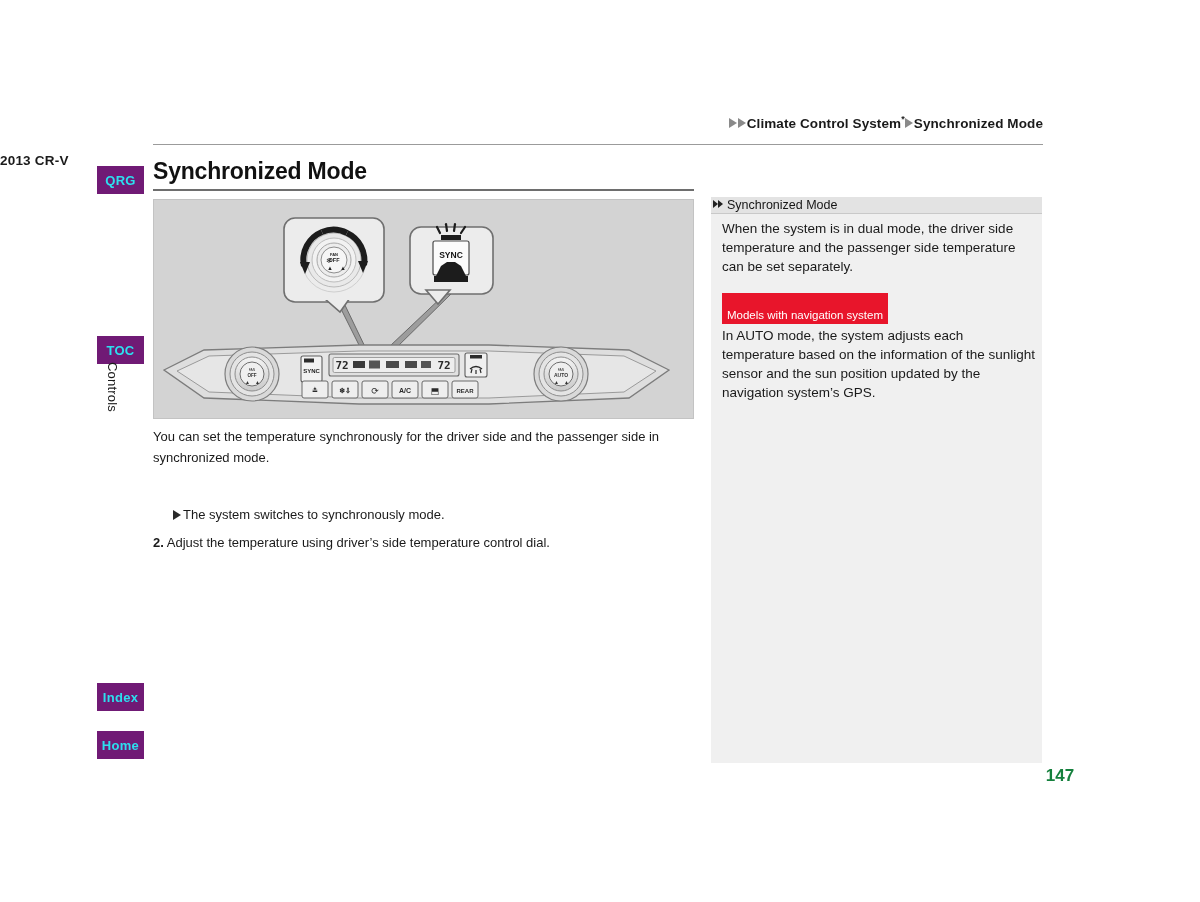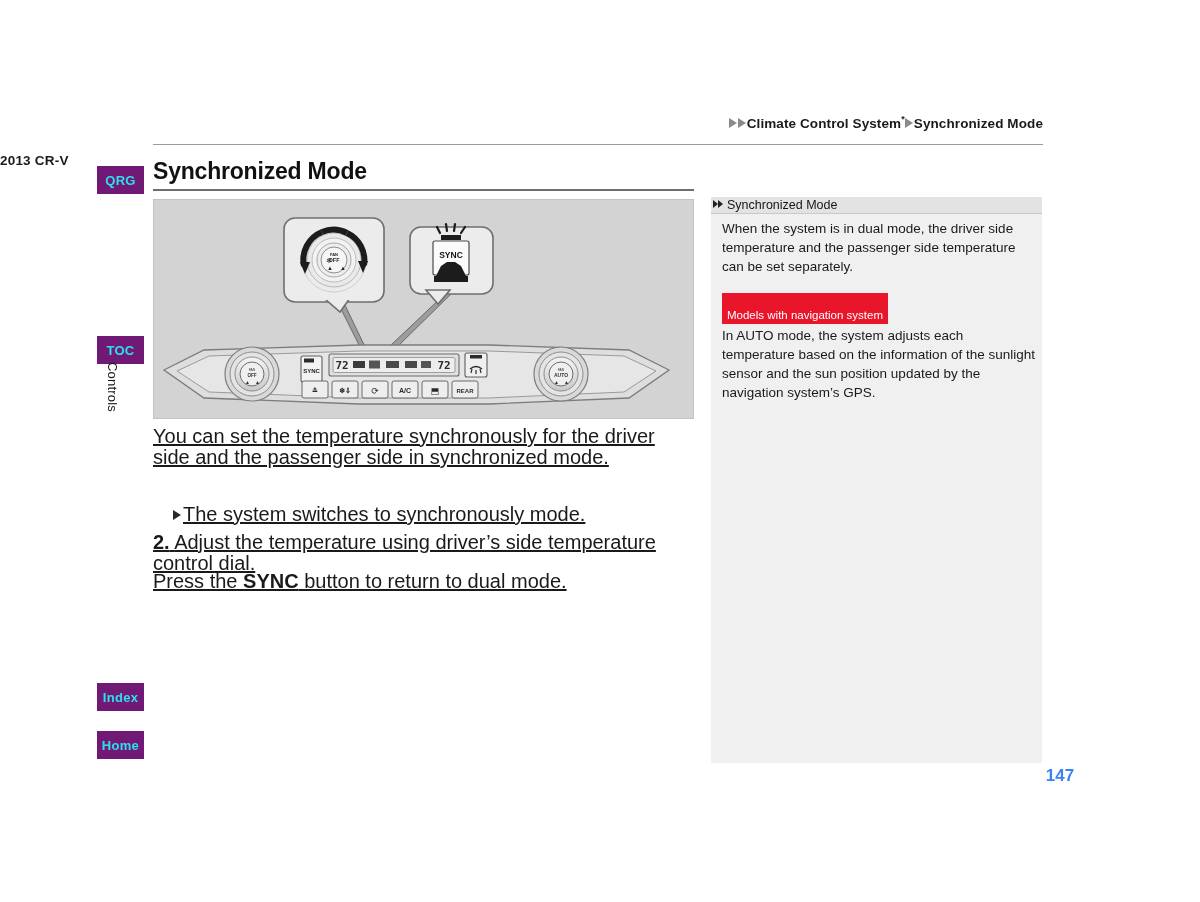--- a/index.html
+++ b/index.html
@@ -64,21 +64,21 @@
 
   
   .illus{
     position:absolute;left:153px;top:199px;width:541px;height:220px;
     background:#d3d3d3;border:1px solid #c3c3c3;box-sizing:border-box;
   }
 
   
   .bodytext{
     position:absolute;left:153px;width:534px;
-    font-size:20px;line-height:21px;color:#1a1a1a;text-decoration:underline;
+    font-size:13px;line-height:21px;color:#1a1a1a;
   }
   .p-intro{top:426px;}
   .p-s1{top:484px;}
   .p-s1sub{top:504px;padding-left:20px;}
   .p-s2{top:532px;}
   .p-end{top:571px;}
   .b{font-weight:bold;}
   .tri{
     display:inline-block;width:0;height:0;vertical-align:middle;
     border-top:5px solid transparent;border-bottom:5px solid transparent;
@@ -131,21 +131,21 @@
     font-size:5px;font-weight:bold;color:#111;letter-spacing:-.2px;
     background:#2a2a2a;color:#fff;line-height:5.5px;
   }
   .ico-front .fan{
     position:absolute;left:50%;top:7px;transform:translateX(-50%);
     width:11px;height:8px;
   }
 
   .pagenum{
     position:absolute;left:1030px;top:766px;width:60px;
-    font-size:17px;font-weight:bold;text-align:center;color:#3b82f6;
+    font-size:17px;font-weight:bold;text-align:center;color:#15803d;
   }
 </style>
 </head>
 <body>
 
 <div class="page">
 
   <div class="breadcrumb">
     <span class="bc-arrow"></span><span class="bc-arrow"></span><span>Climate Control System</span><span class="bc-sup">*</span><span class="bc-arrow"></span><span>Synchronized Mode</span>
   </div>
@@ -303,23 +303,20 @@
 
   <div class="bodytext p-s1sub">
     <span class="tri"></span><span>The system switches to synchronously mode.</span>
   </div>
 
   <div class="bodytext p-s2">
     <span class="b">2.</span>
     <span>Adjust the temperature using driver’s side temperature control dial.</span>
   </div>
 
-  <div class="bodytext p-end">
-    <span>Press the </span><span class="b">SYNC</span><span> button to return to dual mode.</span>
-  </div>
 
   <div class="rpanel">
     <div class="rp-head">
       <span class="chev"></span><span>Synchronized Mode</span>
     </div>
     <div class="rp-body">
 
 
       <p class="rp-p">When the system is in dual mode, the driver side temperature and the passenger side temperature can be set separately.</p>
 

